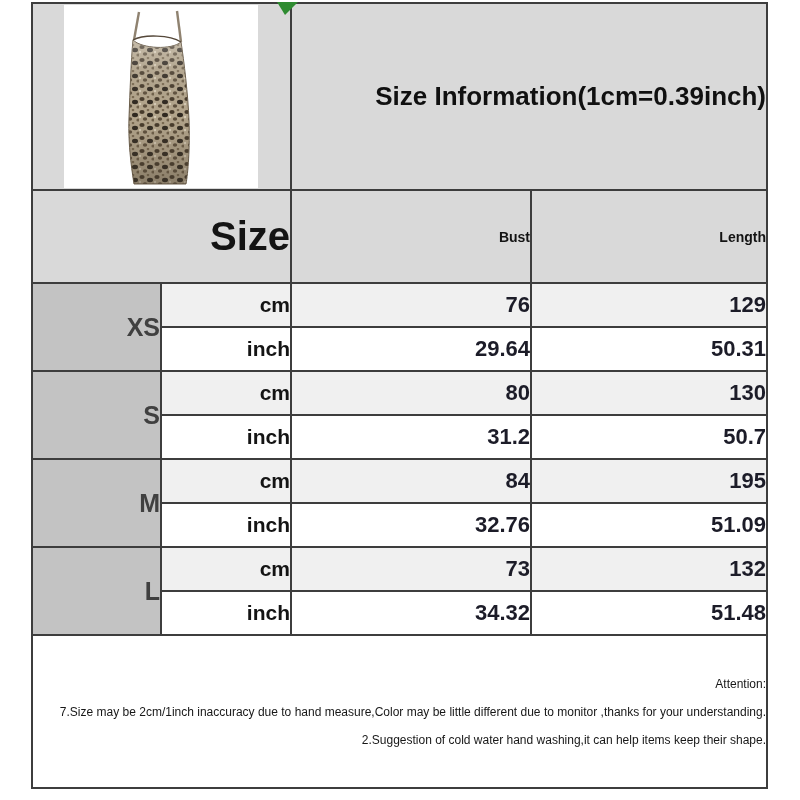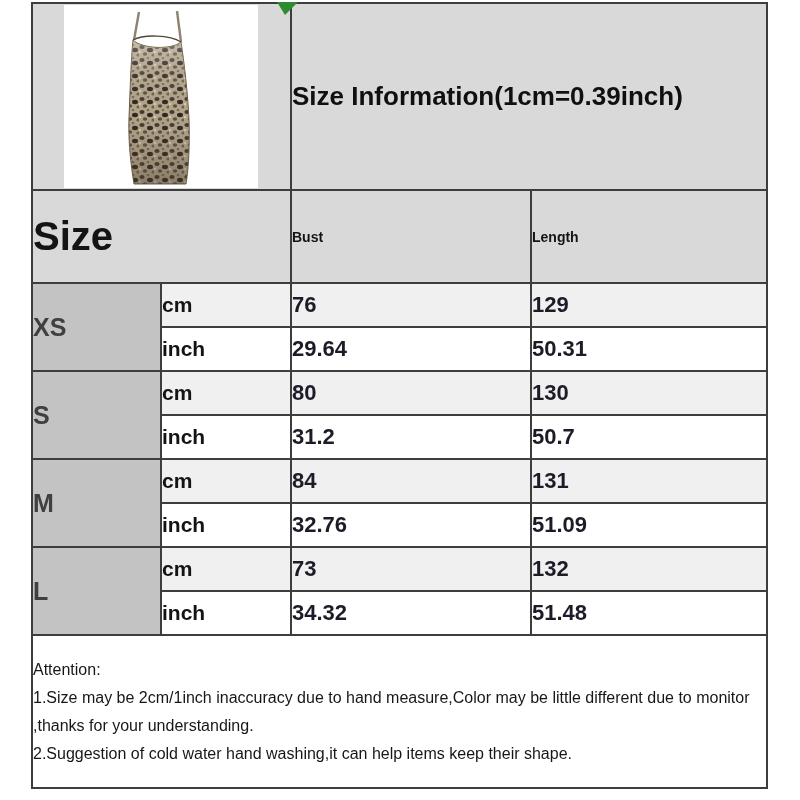--- a/index.html
+++ b/index.html
@@ -13,21 +13,21 @@
   .stage { position: relative; width: 800px; height: 800px; }
 
   table.size-table {
     position: absolute; left: 31px; top: 2px;
     width: 735px;
     border-collapse: collapse;
     table-layout: fixed;
   }
   table.size-table td {
     border: 2px solid #3d3d3d;
-    text-align: left;
+    text-align: right;
     vertical-align: middle;
     padding: 0;
     overflow: hidden;
   }
 
   .r-top  { height: 187px; }
   .r-head { height: 93px; }
   .r-data { height: 44px; }
   .r-note { height: 153px; }
 
@@ -64,21 +64,21 @@
   }
   td.c-unit { font-size: 21px; font-weight: bold; color: #141414; }
   td.c-val  { font-size: 22px; font-weight: bold; color: #1c1c28; }
 
   
   td.note-cell {
     background: #ffffff;
     text-align: left;
     vertical-align: top;
     padding: 3px 6px 0 6px;
-    font-size: 16px;
+    font-size: 12px;
     line-height: 28px;
     color: #171717;
   }
 
   .corner-marker {
     position: absolute; left: 277px; top: 2px;
     width: 22px; height: 14px;
   }
 </style>
 </head>
@@ -165,21 +165,21 @@
     <tr class="r-data row-inch">
       <td class="c-unit">inch</td>
       <td class="c-val">31.2</td>
       <td class="c-val">50.7</td>
     </tr>
 
     <tr class="r-data row-cm">
       <td class="c-size" rowspan="2">M</td>
       <td class="c-unit">cm</td>
       <td class="c-val">84</td>
-      <td class="c-val">131</td>
+      <td class="c-val">195</td>
     </tr>
     <tr class="r-data row-inch">
       <td class="c-unit">inch</td>
       <td class="c-val">32.76</td>
       <td class="c-val">51.09</td>
     </tr>
 
     <tr class="r-data row-cm">
       <td class="c-size" rowspan="2">L</td>
       <td class="c-unit">cm</td>
@@ -188,21 +188,21 @@
     </tr>
     <tr class="r-data row-inch">
       <td class="c-unit">inch</td>
       <td class="c-val">34.32</td>
       <td class="c-val">51.48</td>
     </tr>
 
     <tr class="r-note">
       <td colspan="4" class="note-cell">
         <div>Attention:</div>
-        <div>1.Size may be 2cm/1inch inaccuracy due to hand measure,Color may be little different due to monitor ,thanks for your understanding.</div>
+        <div>7.Size may be 2cm/1inch inaccuracy due to hand measure,Color may be little different due to monitor ,thanks for your understanding.</div>
         <div>2.Suggestion of cold water hand washing,it can help items keep their shape.</div>
       </td>
     </tr>
   </tbody>
     </table>
 
   <svg class="corner-marker" width="22" height="14" viewBox="0 0 22 14">
     <polygon points="0,0 21,0 8,13" fill="#2e8b30"></polygon>
   </svg>
 

